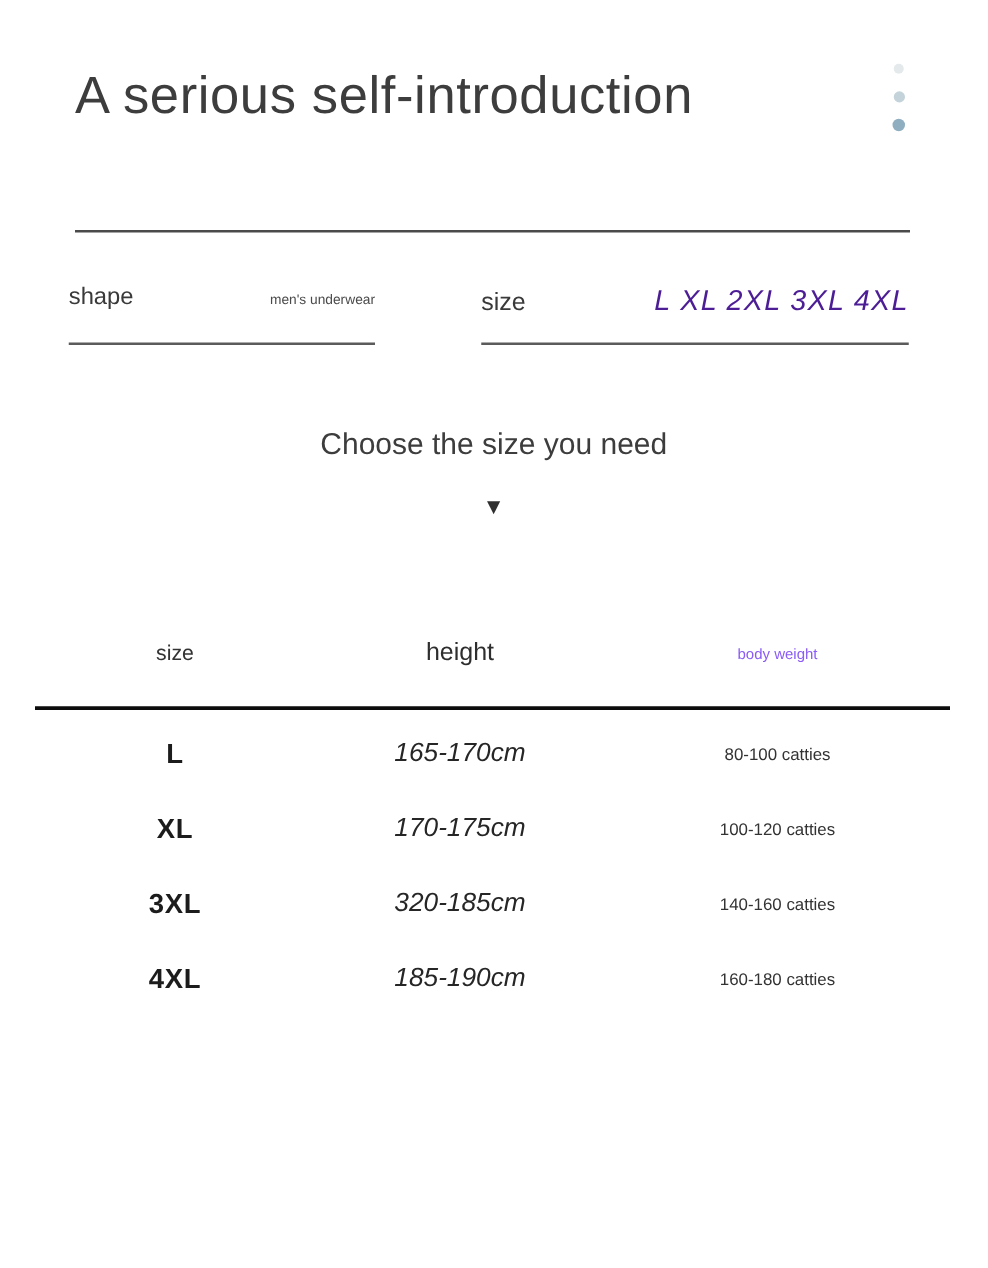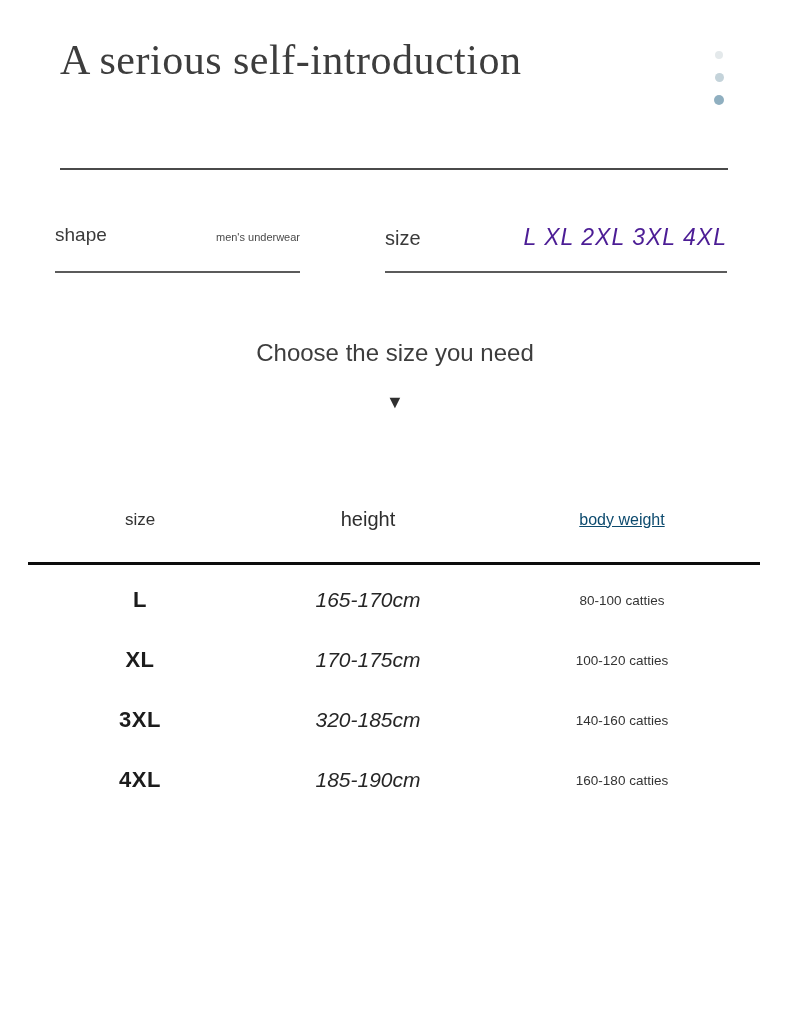--- a/index.html
+++ b/index.html
@@ -9,46 +9,45 @@
     width:790px; height:1014px;
     margin:0 auto;
     background:#ffffff;
     font-family:"Liberation Sans", sans-serif;
     color:#3c3c3c;
     overflow:hidden;
   }
 
   
   .title {
-    margin:36px 60px 0 60px;
+    margin:52px 60px 0 60px;
     font-size:42px;
     font-weight:400;
     color:#3d3d3d;
     letter-spacing:0.5px;
     line-height:48px;
-    font-family:Liberation Serif, serif;
   }
   .dots {
     position:absolute; top:51px; right:66px;
     display:flex; flex-direction:column; align-items:center;
   }
   .dot { border-radius:50%; }
   .dot-1 { width:8px;  height:8px;  margin-bottom:14px; }
   .dot-2 { width:9px;  height:9px;  margin-bottom:13px; }
   .dot-3 { width:10px; height:10px; }
 
   .title-divider {
     margin:84px 62px 0 60px;
     border-top:2px solid #4a4a4a;
     height:0;
   }
 
   
   .specs {
-    margin:54px 0 0 55px;
+    margin:41px 0 0 55px;
     display:grid;
     grid-template-columns:245px 342px;
     column-gap:85px;
     row-gap:17px;
     width:672px;
   }
   .spec-cell {
     display:flex;
     justify-content:space-between;
     align-items:baseline;
@@ -87,21 +86,21 @@
     display:grid;
     grid-template-columns:224px 232px 276px;
     margin-left:28px;
     width:732px;
     align-items:center;
   }
   .tbl-grid > div { text-align:center; }
 
   .tbl-head .h-size   { font-size:17px; color:#333; }
   .tbl-head .h-height { font-size:20px; color:#2e2e2e; }
-  .tbl-head .h-weight { font-size:16px; color:#0c4a6e;text-decoration:underline; }
+  .tbl-head .h-weight { font-size:12px; color:#8b5cf6; }
 
   .tbl-rule {
     margin:31px 0 5px 28px;
     width:732px; height:3px;
     background:#0c0c0c;
   }
 
   .tbl-row { height:60px; }
   .tbl-row .c-size   { font-size:22px; font-weight:700; color:#1c1c1c; letter-spacing:0.5px; }
   .tbl-row .c-height { font-size:21px; color:#262626;font-style:italic; }

